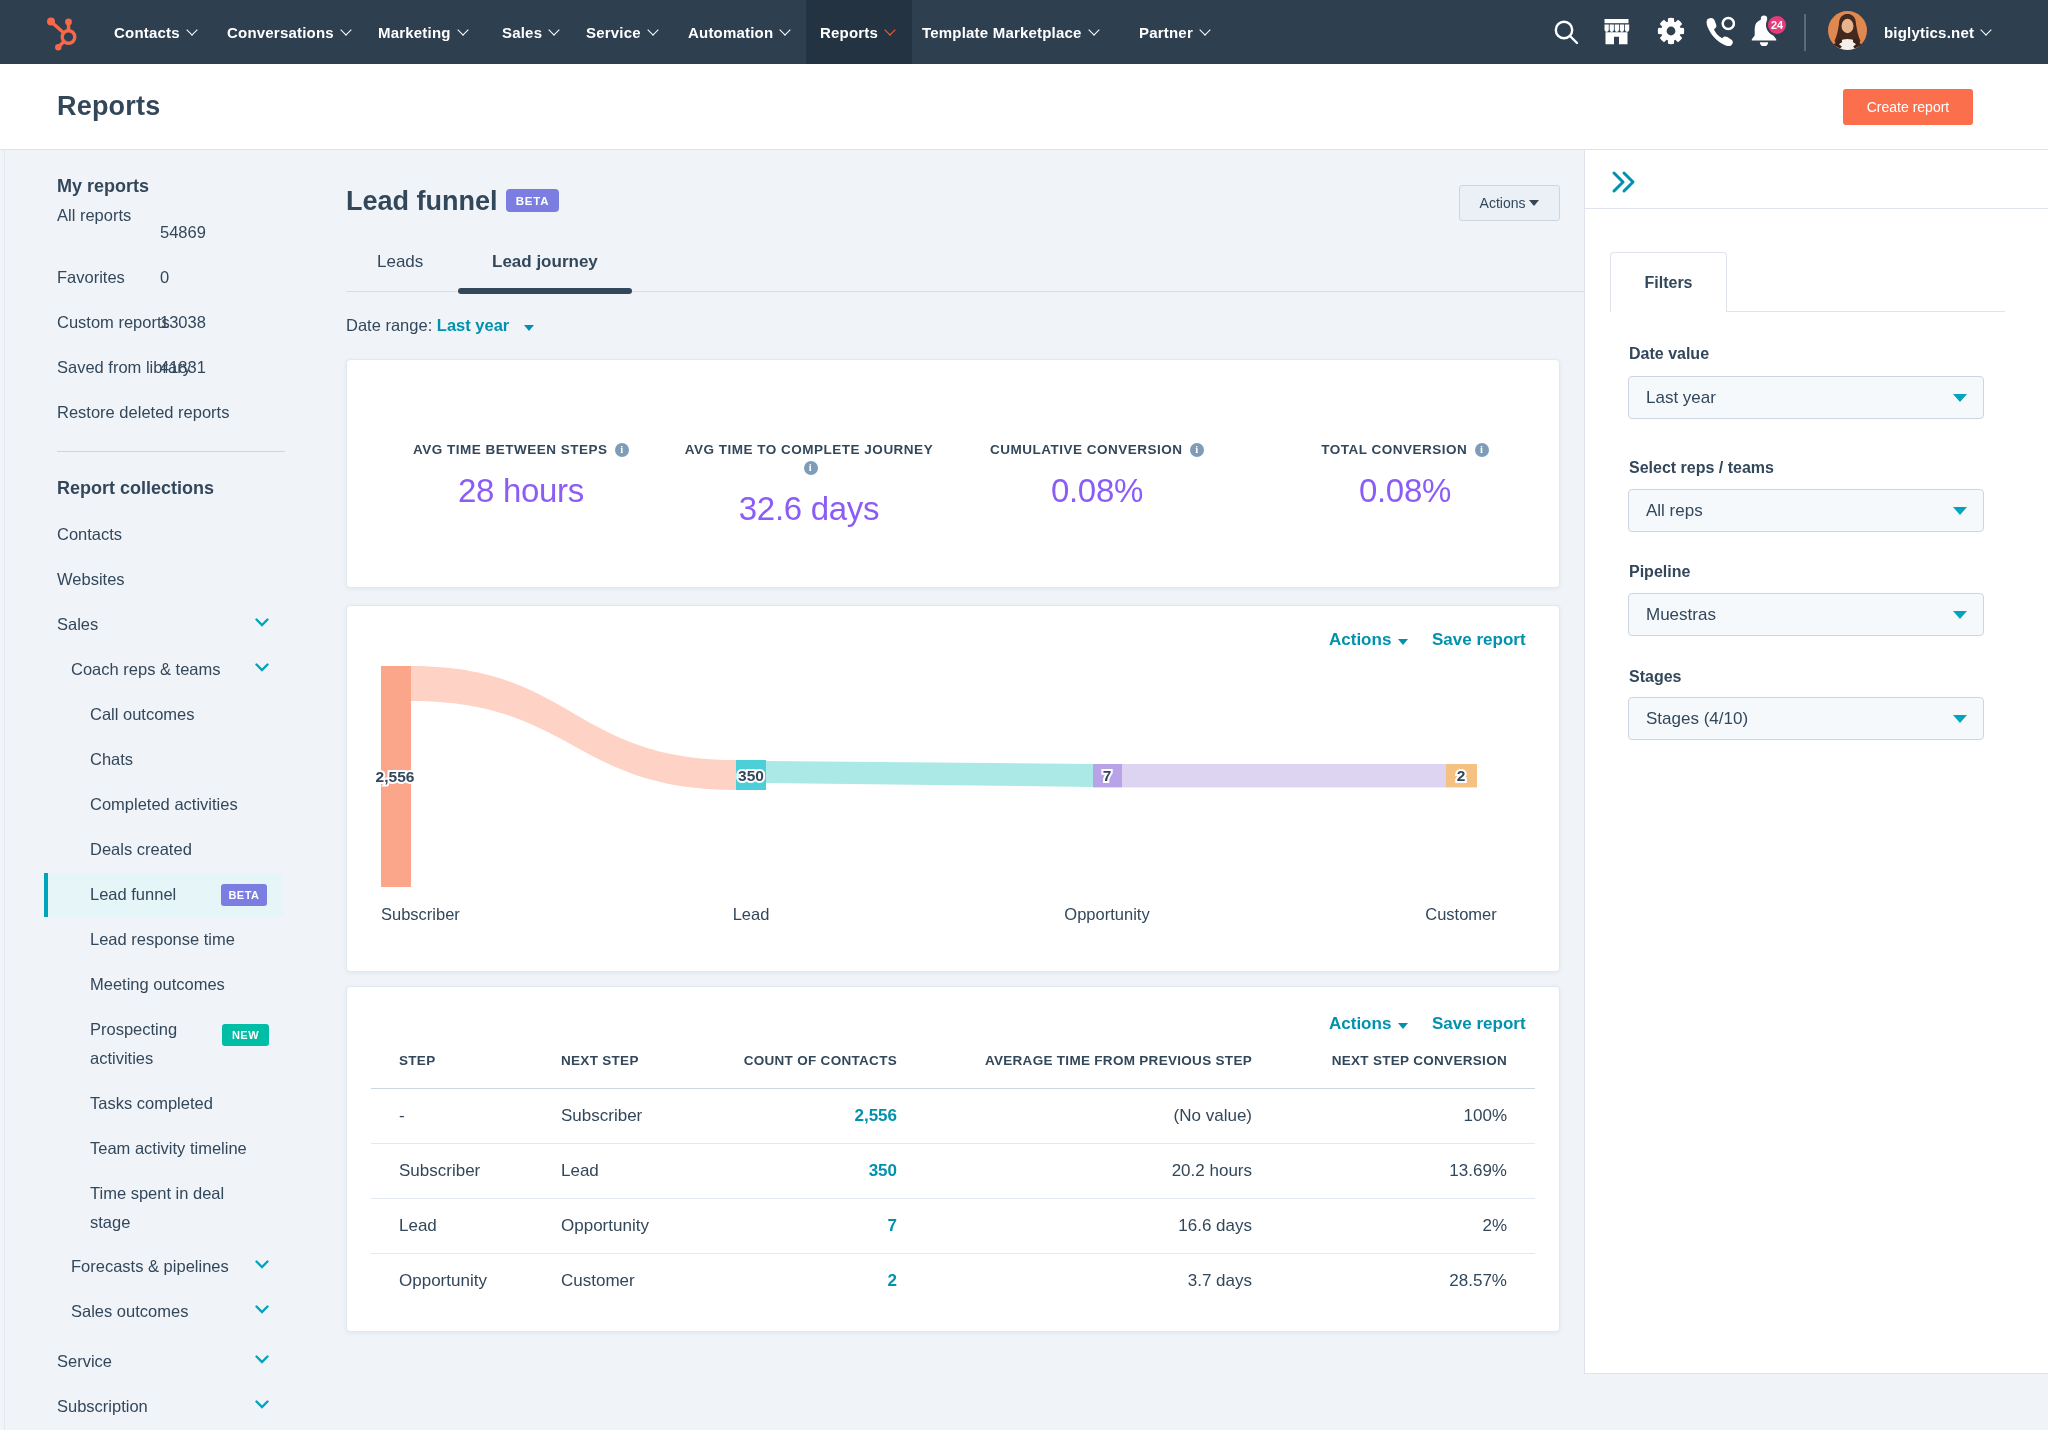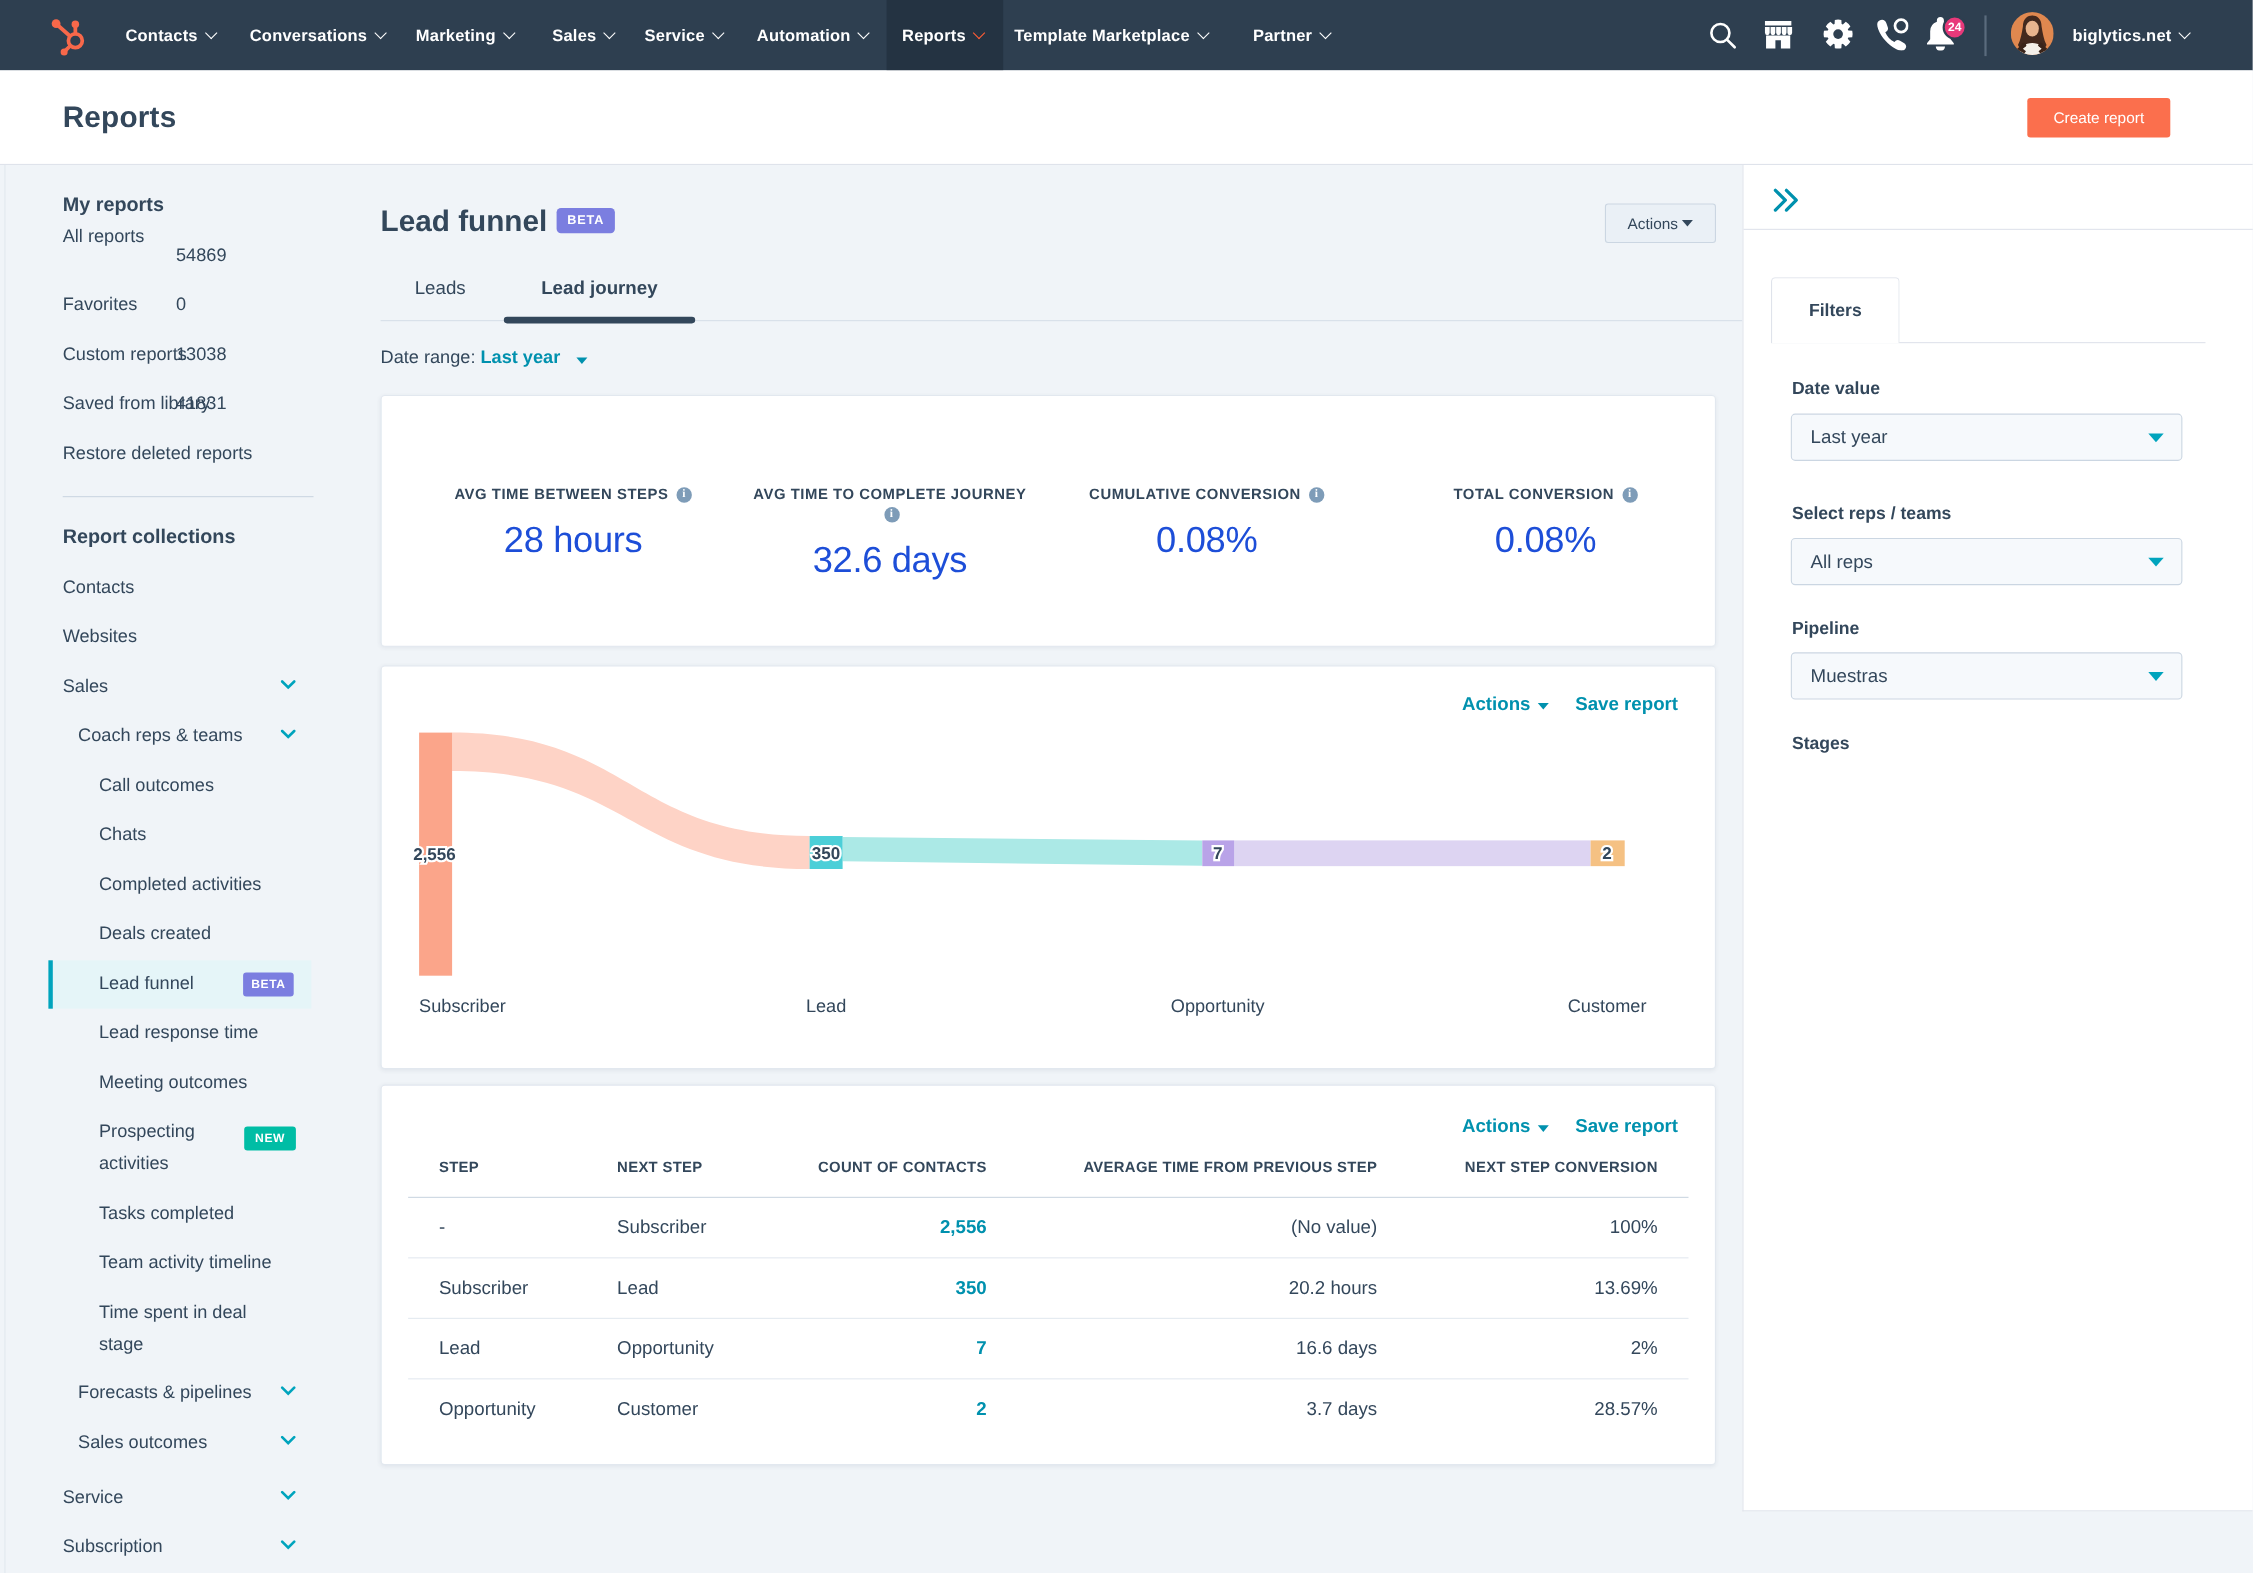--- a/index.html
+++ b/index.html
@@ -27,21 +27,21 @@
   #rpanel { position:absolute; left:1584px; top:150px; width:464px; height:1224px; background:#fff; border-left:1px solid #dfe3eb; border-bottom:1px solid #dfe3eb; }
   .dd { position:absolute; left:43px; width:356px; height:43px; background:#f6f9fc; border:1px solid #cbd6e2; border-radius:4px; font-size:17px; color:#33475b; display:flex; align-items:center; padding-left:17px; }
   .dd .caret { position:absolute; right:16px; top:17px; width:0; height:0; border-left:7px solid transparent; border-right:7px solid transparent; border-top:8px solid #00a4bd; }
   .fl { position:absolute; left:44px; font-size:16px; font-weight:bold; color:#33475b; }
 
   .sbi { left:57px; font-size:16.5px; color:#33475b; }
   .sbi2 { left:90px; font-size:16.5px; color:#33475b; }
   .sbn { font-size:16.5px; color:#33475b; left:160px; width:110px; }
   .sbc { left:255px; }
   .statlbl { font-size:13.5px; font-weight:bold; color:#33475b; letter-spacing:.5px; text-align:center; line-height:17px; }
-  .statval { font-size:33px; font-weight:normal; color:#1d4ed8; text-align:center; letter-spacing:-.3px; }
+  .statval { font-size:33px; font-weight:normal; color:#8b5cf6; text-align:center; letter-spacing:-.3px; }
   .info { display:inline-block; width:14px; height:14px; border-radius:50%; background:#7e9cb8; vertical-align:-2.5px; position:relative; margin-left:3px; }
   .info::after { content:"i"; position:absolute; left:0; top:0; width:14px; height:14px; color:#fff; font-size:10.5px; font-weight:bold; line-height:14.5px; text-align:center; font-family:"Liberation Serif", serif; }
   .th { font-size:13.5px; font-weight:bold; color:#33475b; letter-spacing:.3px; }
   .td { font-size:17px; color:#33475b; }
   .tdl { font-size:17px; color:#0091ae; font-weight:bold; width:156px; text-align:right; }
 </style>
 </head>
 <body>
 <div id="page">
 
@@ -265,15 +265,16 @@
     <div class="abs" style="left:0;top:58px;width:464px;height:1px;background:#dfe3eb;"></div>
     <div class="abs" style="left:25px;top:102px;width:117px;height:60px;background:#fff;border:1px solid #dfe3eb;border-bottom:none;border-radius:4px 4px 0 0;z-index:2;display:flex;align-items:center;justify-content:center;font-size:16px;font-weight:bold;color:#33475b;">Filters</div>
     <div class="abs" style="left:25px;top:161px;width:395px;height:1px;background:#dfe3eb;"></div>
     <div class="fl" style="top:195px;">Date value</div>
     <div class="dd" style="top:226px;">Last year<span class="caret"></span></div>
     <div class="fl" style="top:309px;">Select reps / teams</div>
     <div class="dd" style="top:339px;">All reps<span class="caret"></span></div>
     <div class="fl" style="top:413px;">Pipeline</div>
     <div class="dd" style="top:443px;">Muestras<span class="caret"></span></div>
     <div class="fl" style="top:518px;">Stages</div>
+    <div class="dd" style="top:547px;">Stages (4/10)<span class="caret"></span></div>
   </div>
 
 </div>
 
 </body></html>

